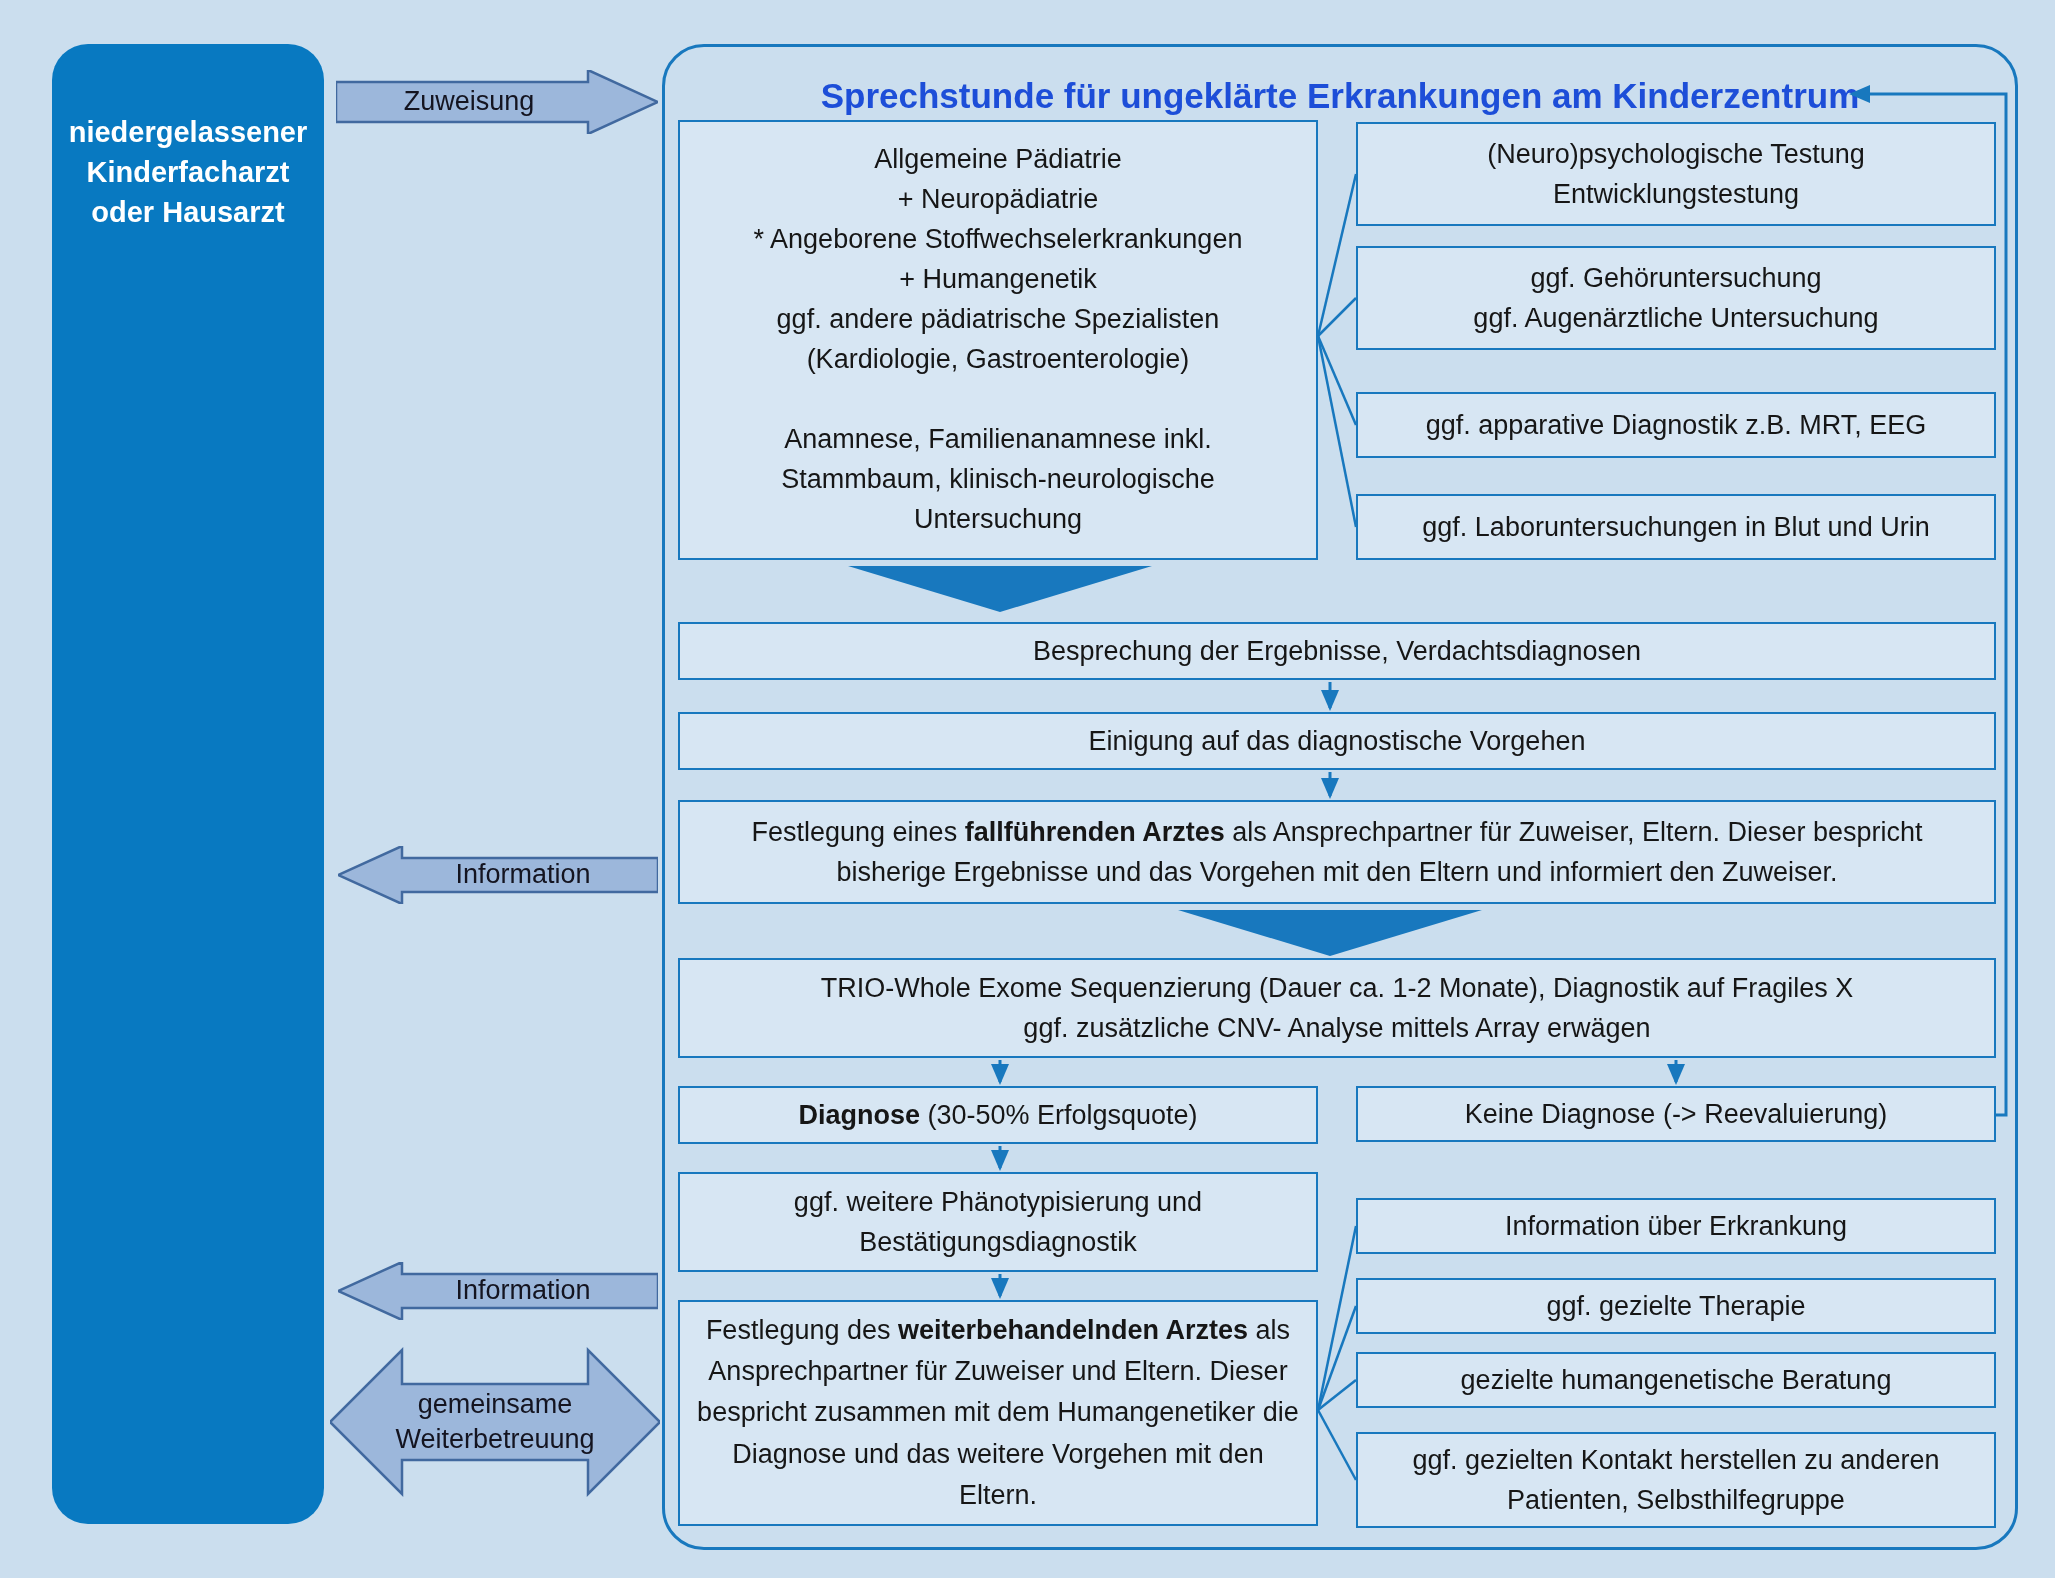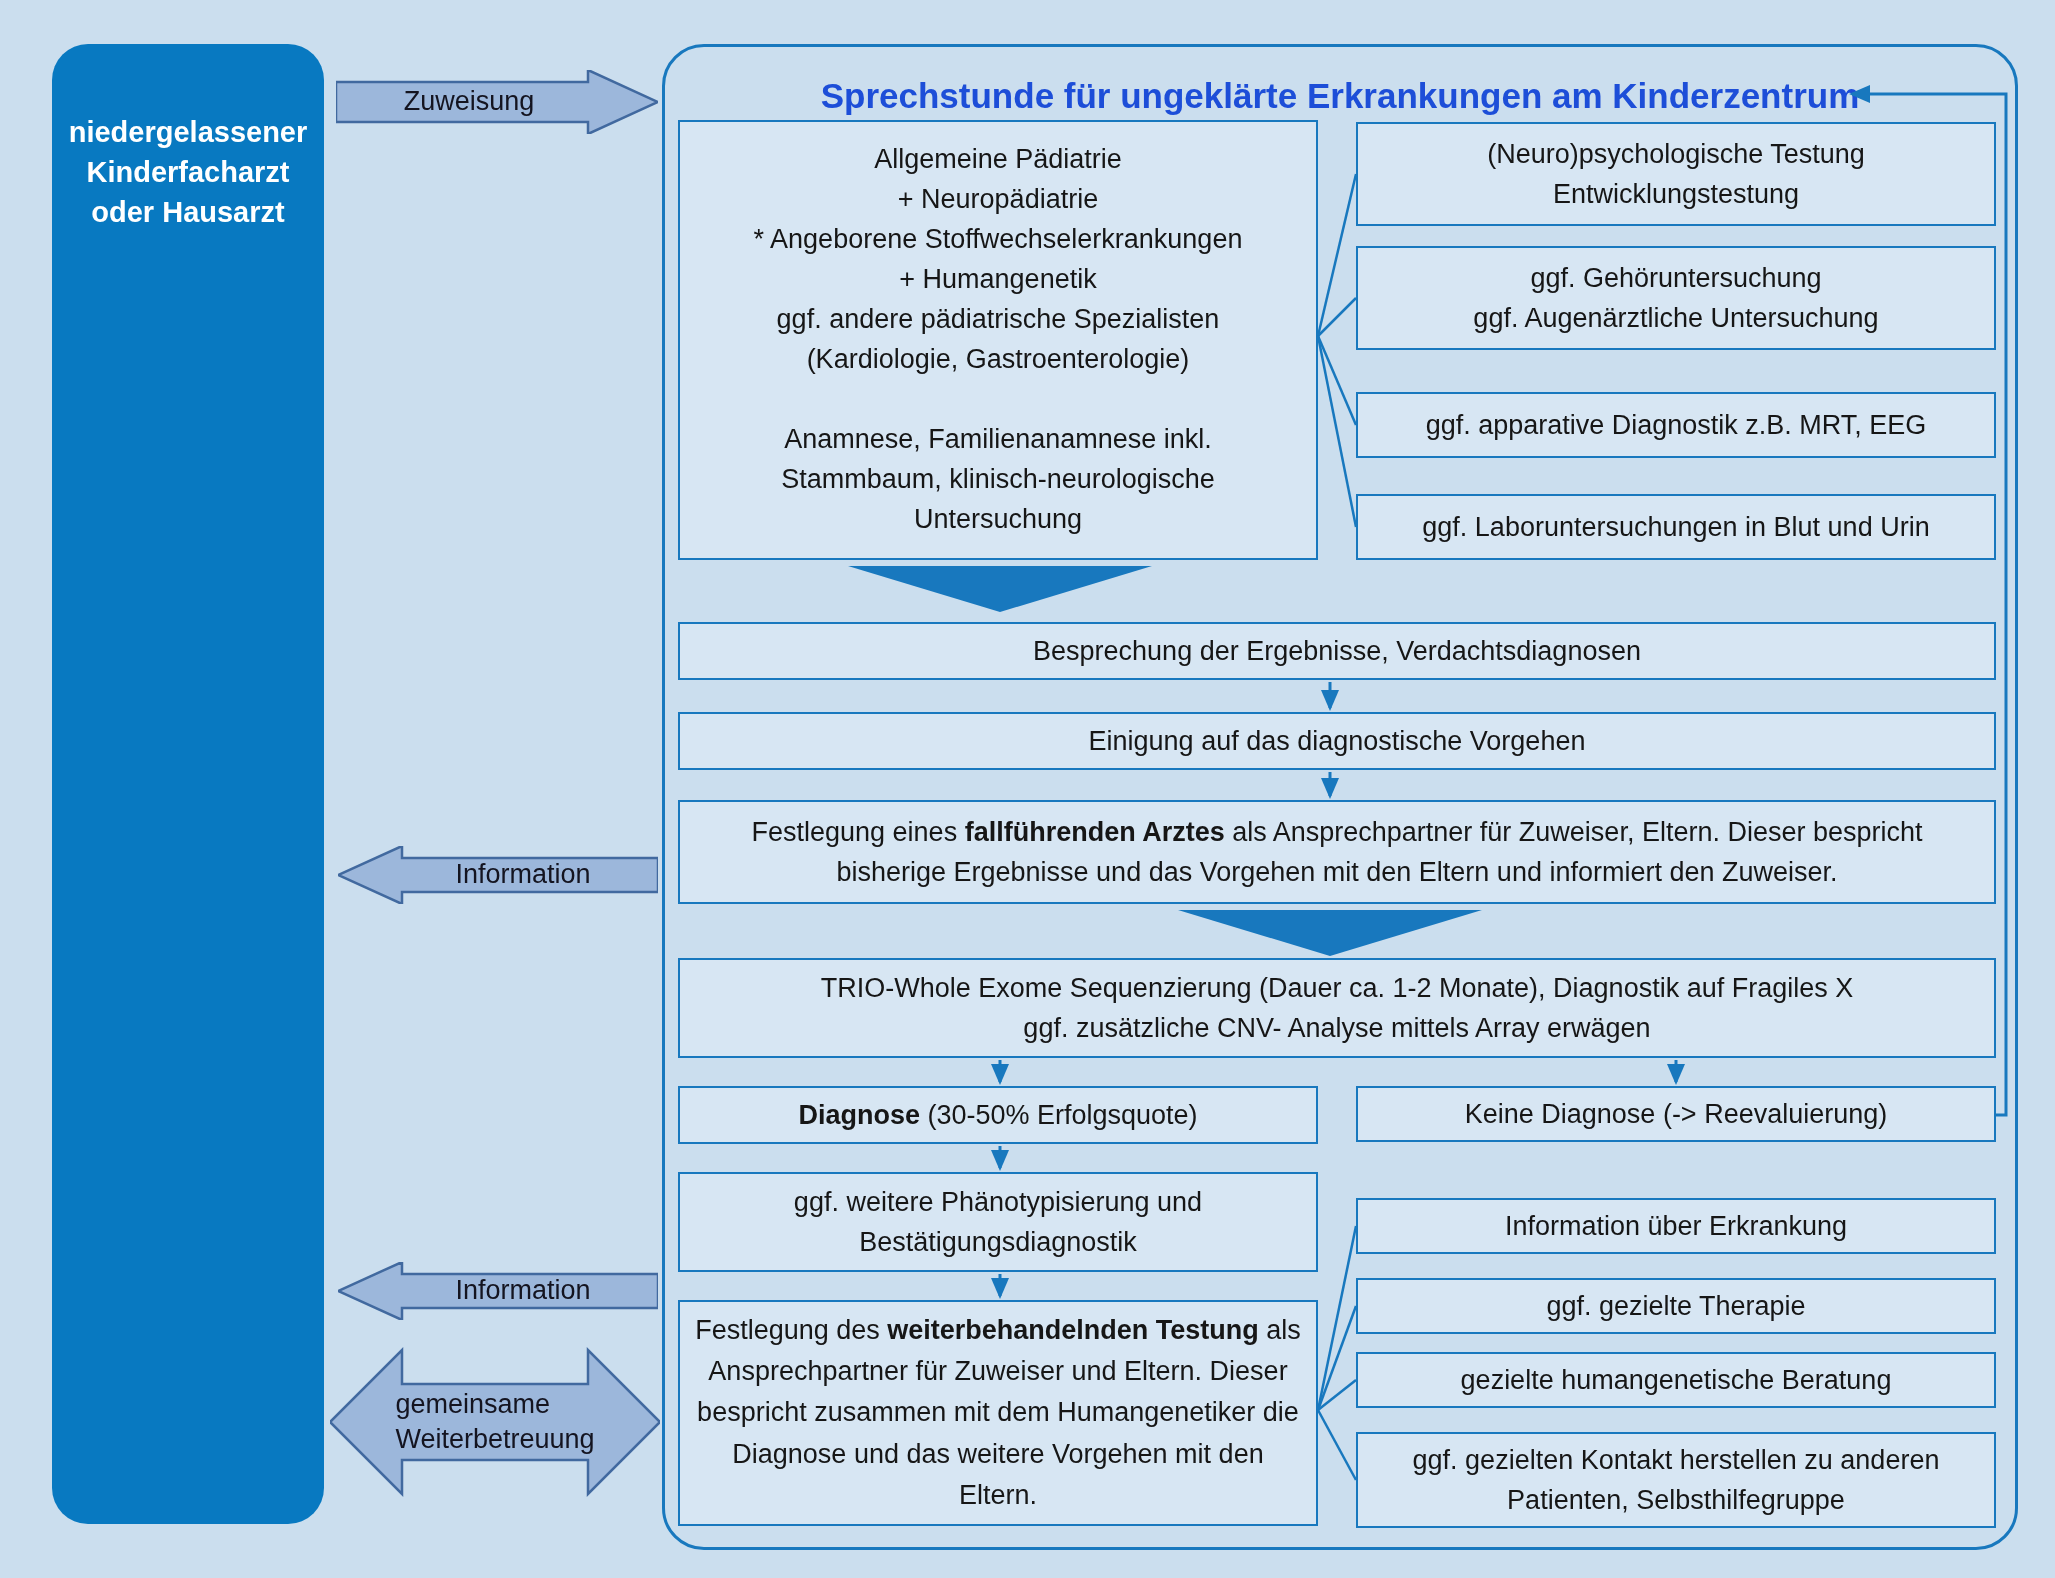--- a/index.html
+++ b/index.html
@@ -31,21 +31,21 @@
     text-align:center;padding-top:28px;box-sizing:border-box;white-space:pre-line;
   }
   .title{
     position:absolute;left:682px;top:76px;width:1316px;text-align:center;
     font-weight:bold;font-size:35px;color:#1d4ed8;
   }
   .lbl-arrow{position:absolute;}
   .lbl-arrow svg{position:absolute;left:0;top:0;}
   .lbl-arrow .lbl{
     position:absolute;left:0;top:0;right:0;bottom:0;display:flex;align-items:center;justify-content:center;
-    font-size:27px;color:#141420;white-space:pre-line;text-align:left;line-height:1.3;
+    font-size:27px;color:#141420;white-space:pre-line;text-align:center;line-height:1.3;
   }
   .overlay{position:absolute;left:0;top:0;pointer-events:none;}
   strong{font-weight:bold;}
 </style>
 </head>
 <body>
 
 <div id="canvas">
 
   <div class="pill">
@@ -93,21 +93,21 @@
     </div>
   </div>
 
   <div class="box" style="left:1356px;top:1086px;width:640px;height:56px;">Keine Diagnose (-&gt; Reevaluierung)</div>
 
   <div class="box pre" style="left:678px;top:1172px;width:640px;height:100px;">ggf. weitere Phänotypisierung und
 Bestätigungsdiagnostik</div>
 
   <div class="box" style="left:678px;top:1300px;width:640px;height:226px;line-height:1.52;">
     <div>
-      <span>Festlegung des </span><strong>weiterbehandelnden Testung</strong><span> als Ansprechpartner für Zuweiser und Eltern. Dieser bespricht zusammen mit dem Humangenetiker die Diagnose und das weitere Vorgehen mit den Eltern.</span>
+      <span>Festlegung des </span><strong>weiterbehandelnden Arztes</strong><span> als Ansprechpartner für Zuweiser und Eltern. Dieser bespricht zusammen mit dem Humangenetiker die Diagnose und das weitere Vorgehen mit den Eltern.</span>
     </div>
   </div>
 
   <div class="box" style="left:1356px;top:1198px;width:640px;height:56px;">Information über Erkrankung</div>
   <div class="box" style="left:1356px;top:1278px;width:640px;height:56px;">ggf. gezielte Therapie</div>
   <div class="box" style="left:1356px;top:1352px;width:640px;height:56px;">gezielte humangenetische Beratung</div>
   <div class="box pre" style="left:1356px;top:1432px;width:640px;height:96px;">ggf. gezielten Kontakt herstellen zu anderen
 Patienten, Selbsthilfegruppe</div>
 
   <svg class="overlay" width="2055" height="1578" viewBox="0 0 2055 1578">

